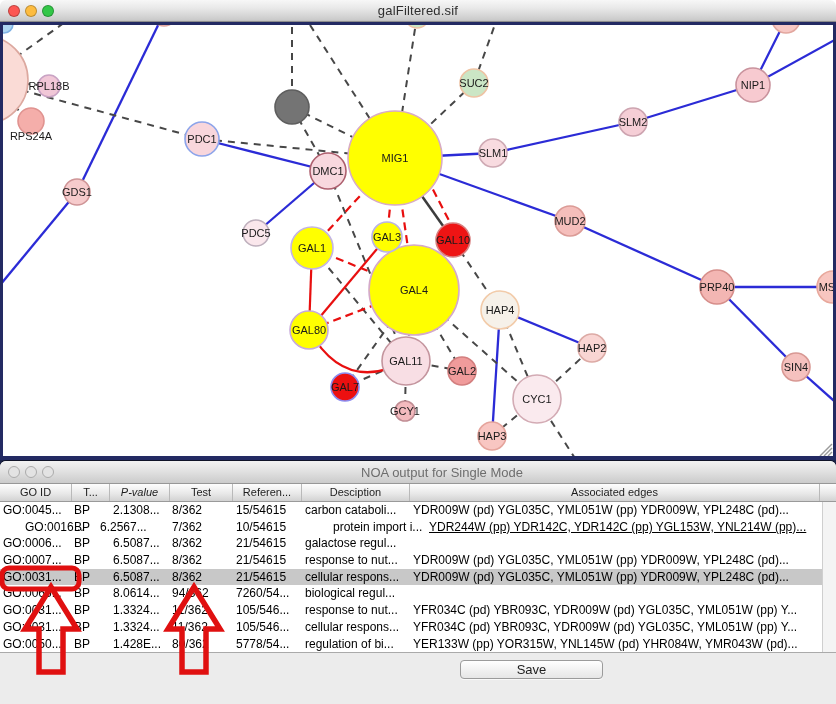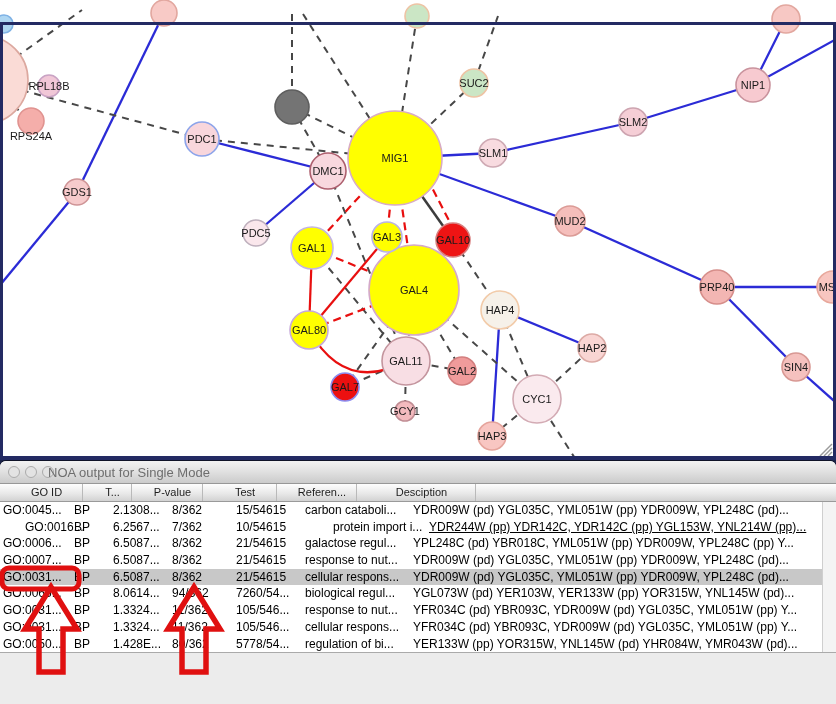--- a/index.html
+++ b/index.html
@@ -29,32 +29,32 @@
     position:absolute;left:0;top:461px;width:836px;height:243px;
     background:#ececec;border-radius:6px 6px 0 0;
     box-shadow:0 -1px 0 rgba(0,0,0,.45);
   }
   .noa-titlebar{
     position:absolute;left:0;top:0;width:836px;height:23px;
     background:linear-gradient(#f2f2f2,#e2e2e2 45%,#cbcbcb);
     border-bottom:1px solid #979797;border-radius:6px 6px 0 0;box-sizing:border-box;
   }
   .noa-titlebar .title{
-    position:absolute;left:0;right:0;top:4px;
+    position:absolute;left:0;right:0;top:4px;text-align:center;
     font-size:13px;color:#6e6e6e;padding-left:48px;
   }
   .table-header{
     position:absolute;left:0;top:23px;width:836px;height:18px;
     background:linear-gradient(#fdfdfd,#e9e9e9 55%,#d2d2d2);
     border-bottom:1px solid #9a9a9a;box-sizing:border-box;display:flex;
   }
   .th{
     font-size:11px;color:#1d1d1d;text-align:center;line-height:17px;
     border-right:1px solid #b9b9b9;box-sizing:border-box;
-    white-space:nowrap;overflow:hidden;margin-left:11px;
+    white-space:nowrap;overflow:hidden;
   }
   .table-body{
     position:absolute;left:0;top:41px;width:836px;height:151px;background:#ffffff;
     border-bottom:1px solid #aaaaaa;box-sizing:border-box;overflow:hidden;
   }
   .tr{position:relative;height:16.7px;width:728px;}
   .tr.selected{background:#c8c8c8;width:823px;}
   .td{
     position:absolute;top:0;font-size:12px;line-height:16.7px;color:#000;
     white-space:nowrap;overflow:hidden;
@@ -193,65 +193,71 @@
       <text x="537" y="403" text-anchor="middle" font-size="11" font-family="Liberation Sans, sans-serif" fill="#1a1a1a">CYC1</text>
       <text x="492" y="440" text-anchor="middle" font-size="11" font-family="Liberation Sans, sans-serif" fill="#1a1a1a">HAP3</text>
       <line x1="820" y1="456" x2="832" y2="444" stroke="#9a9a9a" stroke-width="1.4"></line>
       <line x1="824" y1="456" x2="832" y2="448" stroke="#9a9a9a" stroke-width="1.4"></line>
       <line x1="828" y1="456" x2="832" y2="452" stroke="#9a9a9a" stroke-width="1.4"></line>
       <rect x="0" y="22" width="836" height="3" fill="#232a63"></rect>
       <rect x="0" y="456" width="836" height="4" fill="#232a63"></rect>
       <rect x="0" y="22" width="3" height="438" fill="#232a63"></rect>
       <rect x="833" y="22" width="3" height="438" fill="#232a63"></rect>
     </svg>
+  <div class="titlebar">
+    <span class="tl" id="gw-tl-0" style="left: 8px; background: rgb(252, 87, 83); border: 1px solid rgba(0, 0, 0, 0.25);"></span>
+    <span class="tl" id="gw-tl-1" style="left: 25px; background: rgb(253, 188, 64); border: 1px solid rgba(0, 0, 0, 0.25);"></span>
+    <span class="tl" id="gw-tl-2" style="left: 42px; background: rgb(51, 199, 72); border: 1px solid rgba(0, 0, 0, 0.25);"></span>
+    <span class="title">galFiltered.sif</span>
+  </div>
 </div>
 
 <div class="noa-window">
   <div class="noa-titlebar">
     <span class="tl" id="noa-tl-0" style="left:8px;background:#e3e3e3;border:1px solid #ababab;"></span>
     <span class="tl" id="noa-tl-1" style="left:25px;background:#e3e3e3;border:1px solid #ababab;"></span>
     <span class="tl" id="noa-tl-2" style="left:42px;background:#e3e3e3;border:1px solid #ababab;"></span>
     <span class="title">NOA output for Single Mode</span>
   </div>
   <div class="table-header" id="table-header">
       <div class="th" style="width: 72px;">GO ID</div>
       <div class="th" style="width: 38px;">T...</div>
-      <div class="th" style="width: 60px;">P-value</div>
+      <div class="th" style="width: 60px; font-style: italic;">P-value</div>
       <div class="th" style="width: 63px;">Test</div>
       <div class="th" style="width: 69px;">Referen...</div>
       <div class="th" style="width: 108px;">Desciption</div>
+      <div class="th" style="width: 410px; border-right: 1px solid rgb(185, 185, 185);">Associated edges</div>
       <div class="th" style="width: 13px; border-right: none;"></div>
     </div>
   <div class="table-body" id="table-body">
       <div class="tr">
         <div class="td" style="left: 3px; width: 67px;">GO:0045...</div>
         <div class="td" style="left: 74px; width: 35px;">BP</div>
         <div class="td" style="left: 113px; width: 55px;">2.1308...</div>
         <div class="td" style="left: 172px; width: 60px;">8/362</div>
         <div class="td" style="left: 236px; width: 65px;">15/54615</div>
         <div class="td" style="left: 305px; width: 104px;">carbon cataboli...</div>
         <div class="td" style="left: 413px; width: 408px;">YDR009W (pd) YGL035C, YML051W (pp) YDR009W, YPL248C (pd)...</div>
       </div>
       <div class="tr">
         <div class="td" style="left: 19px; width: 67px; margin-left: 6px;">GO:0016...</div>
         <div class="td" style="left: 74px; width: 35px;">BP</div>
-        <div class="td" style="left: 113px; width: 55px;">6.2567...</div>
+        <div class="td" style="left: 100px; width: 55px;">6.2567...</div>
         <div class="td" style="left: 172px; width: 60px;">7/362</div>
         <div class="td" style="left: 236px; width: 65px;">10/54615</div>
         <div class="td" style="left: 305px; width: 104px; margin-left: 28px;">protein import i...</div>
         <div class="td" style="left: 429px; width: 408px; text-decoration: underline;">YDR244W (pp) YDR142C, YDR142C (pp) YGL153W, YNL214W (pp)...</div>
       </div>
       <div class="tr">
         <div class="td" style="left: 3px; width: 67px;">GO:0006...</div>
         <div class="td" style="left: 74px; width: 35px;">BP</div>
         <div class="td" style="left: 113px; width: 55px;">6.5087...</div>
         <div class="td" style="left: 172px; width: 60px;">8/362</div>
         <div class="td" style="left: 236px; width: 65px;">21/54615</div>
         <div class="td" style="left: 305px; width: 104px;">galactose regul...</div>
-        <div class="td" style="left: 413px; width: 408px;">YPL248C (pd) YBR018C, YML051W (pp) YDR009W, YPL248C (pp) Y...</div>
       </div>
       <div class="tr">
         <div class="td" style="left: 3px; width: 67px;">GO:0007...</div>
         <div class="td" style="left: 74px; width: 35px;">BP</div>
         <div class="td" style="left: 113px; width: 55px;">6.5087...</div>
         <div class="td" style="left: 172px; width: 60px;">8/362</div>
         <div class="td" style="left: 236px; width: 65px;">21/54615</div>
         <div class="td" style="left: 305px; width: 104px;">response to nut...</div>
         <div class="td" style="left: 413px; width: 408px;">YDR009W (pd) YGL035C, YML051W (pp) YDR009W, YPL248C (pd)...</div>
       </div>
@@ -264,21 +270,20 @@
         <div class="td" style="left: 305px; width: 104px;">cellular respons...</div>
         <div class="td" style="left: 413px; width: 408px;">YDR009W (pd) YGL035C, YML051W (pp) YDR009W, YPL248C (pd)...</div>
       </div>
       <div class="tr">
         <div class="td" style="left: 3px; width: 67px;">GO:0065...</div>
         <div class="td" style="left: 74px; width: 35px;">BP</div>
         <div class="td" style="left: 113px; width: 55px;">8.0614...</div>
         <div class="td" style="left: 172px; width: 60px;">94/362</div>
         <div class="td" style="left: 236px; width: 65px;">7260/54...</div>
         <div class="td" style="left: 305px; width: 104px;">biological regul...</div>
-        <div class="td" style="left: 413px; width: 408px;">YGL073W (pd) YER103W, YER133W (pp) YOR315W, YNL145W (pd)...</div>
       </div>
       <div class="tr">
         <div class="td" style="left: 3px; width: 67px;">GO:0031...</div>
         <div class="td" style="left: 74px; width: 35px;">BP</div>
         <div class="td" style="left: 113px; width: 55px;">1.3324...</div>
         <div class="td" style="left: 172px; width: 60px;">11/362</div>
         <div class="td" style="left: 236px; width: 65px;">105/546...</div>
         <div class="td" style="left: 305px; width: 104px;">response to nut...</div>
         <div class="td" style="left: 413px; width: 408px;">YFR034C (pd) YBR093C, YDR009W (pd) YGL035C, YML051W (pp) Y...</div>
       </div>
@@ -298,20 +303,21 @@
         <div class="td" style="left: 172px; width: 60px;">80/362</div>
         <div class="td" style="left: 236px; width: 65px;">5778/54...</div>
         <div class="td" style="left: 305px; width: 104px;">regulation of bi...</div>
         <div class="td" style="left: 413px; width: 408px;">YER133W (pp) YOR315W, YNL145W (pd) YHR084W, YMR043W (pd)...</div>
       </div>
     </div>
   <div class="col-line"></div>
   <div class="scroll-track">
     
   </div>
+  <div class="mac-button" id="save-btn">Save</div>
 </div>
 
 <svg class="annot-svg" id="annot" width="836" height="704" viewBox="0 0 836 704">
     <rect x="2" y="568" width="77" height="21" rx="7" fill="none" stroke="#e01010" stroke-width="5"></rect>
     <path d="M 51 587
              L 77 629
              L 63 629
              L 63 672
              L 39 672
              L 39 629

